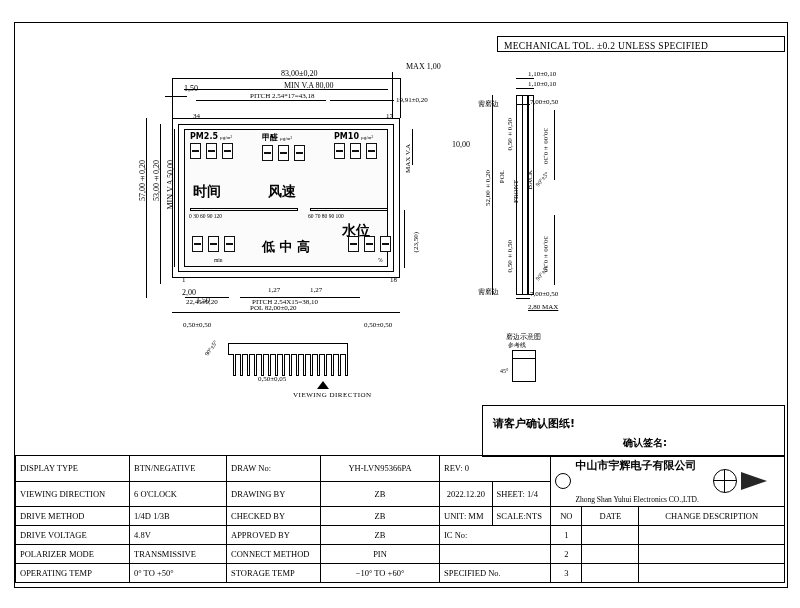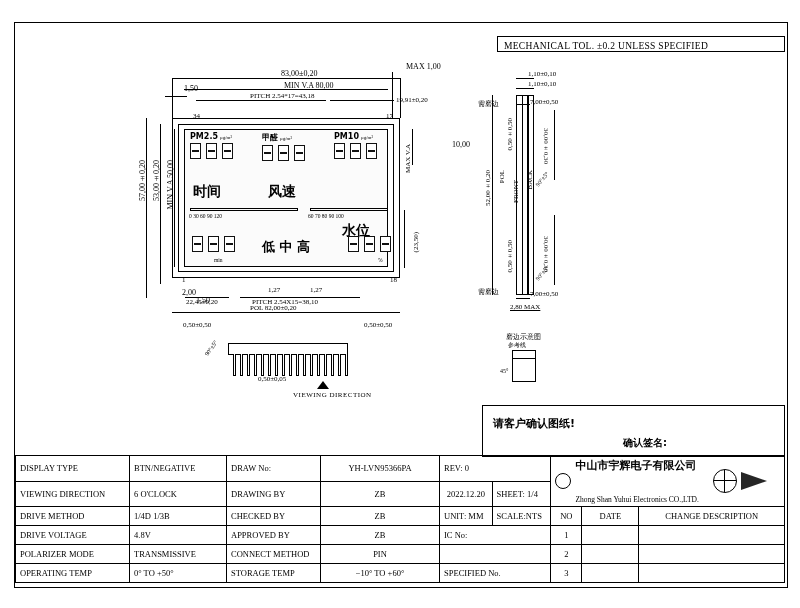--- a/index.html
+++ b/index.html
@@ -230,21 +230,21 @@
   <div class="ln vl" style="left:522px; top:95px; height:200px; background:#000;"></div>
 
   <div class="ln hl" style="left:516px; top:78px; width:18px;"></div>
   <div class="t7" style="left:528px; top:70px;">1,10±0,10</div>
   <div class="ln hl" style="left:516px; top:88px; width:18px;"></div>
   <div class="t7" style="left:528px; top:80px;">1,10±0,10</div>
   <div class="t7" style="left:530px; top:98px;">7,00±0,50</div>
   <div class="ln hl" style="left:516px; top:104px; width:14px;"></div>
 
   <div class="t7" style="left:530px; top:290px;">7,00±0,50</div>
-  <div class="t7" style="left:510px; top:303px;text-decoration:underline;">2,80 MAX</div>
+  <div class="t7" style="left:528px; top:303px;text-decoration:underline;">2,80 MAX</div>
   <div class="ln hl" style="left:516px; top:298px; width:14px;"></div>
 
   <div class="t7 vert" style="left:506px; top:118px;">0,50±0,50</div>
   <div class="t7 vert" style="left:498px; top:170px;">POL</div>
   <div class="t7 vert" style="left:506px; top:240px;">0,50±0,50</div>
 
   <div class="t7 vert" style="left:512px; top:180px;">FRONT</div>
   <div class="t7 vert" style="left:526px; top:170px;">BACK</div>
 
   <div class="ln vl" style="left:492px; top:95px; height:200px;"></div>

